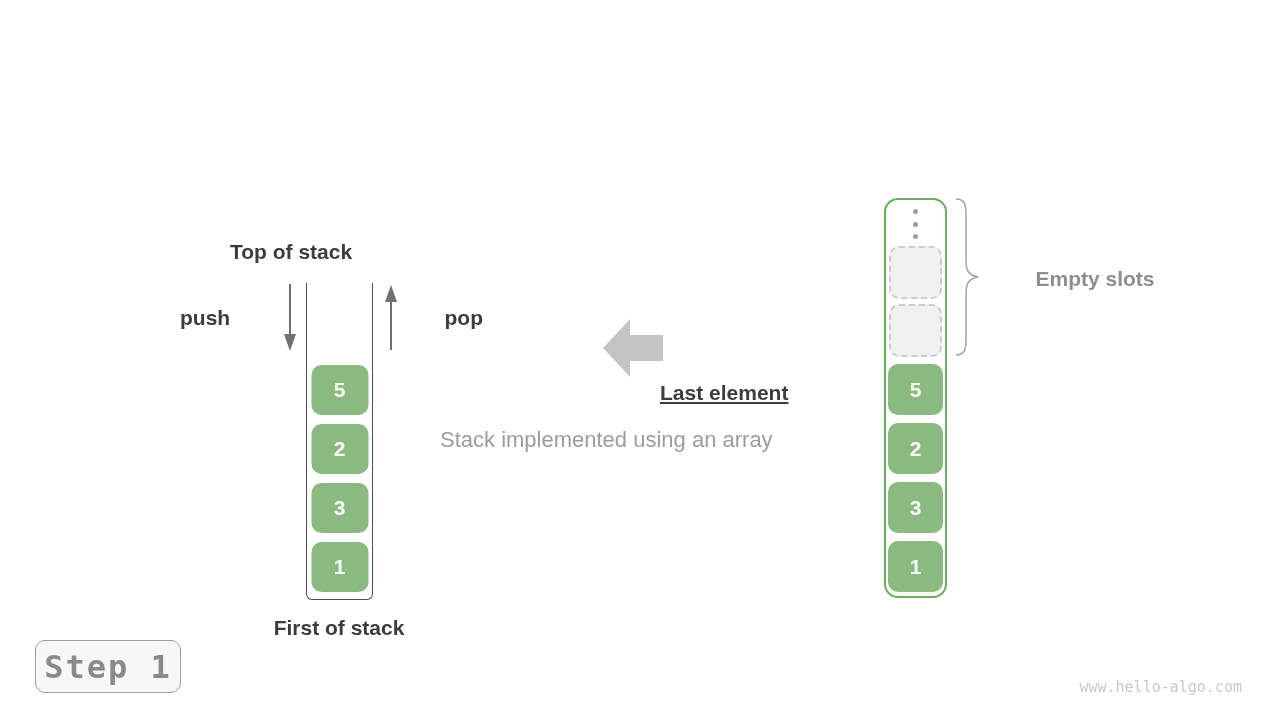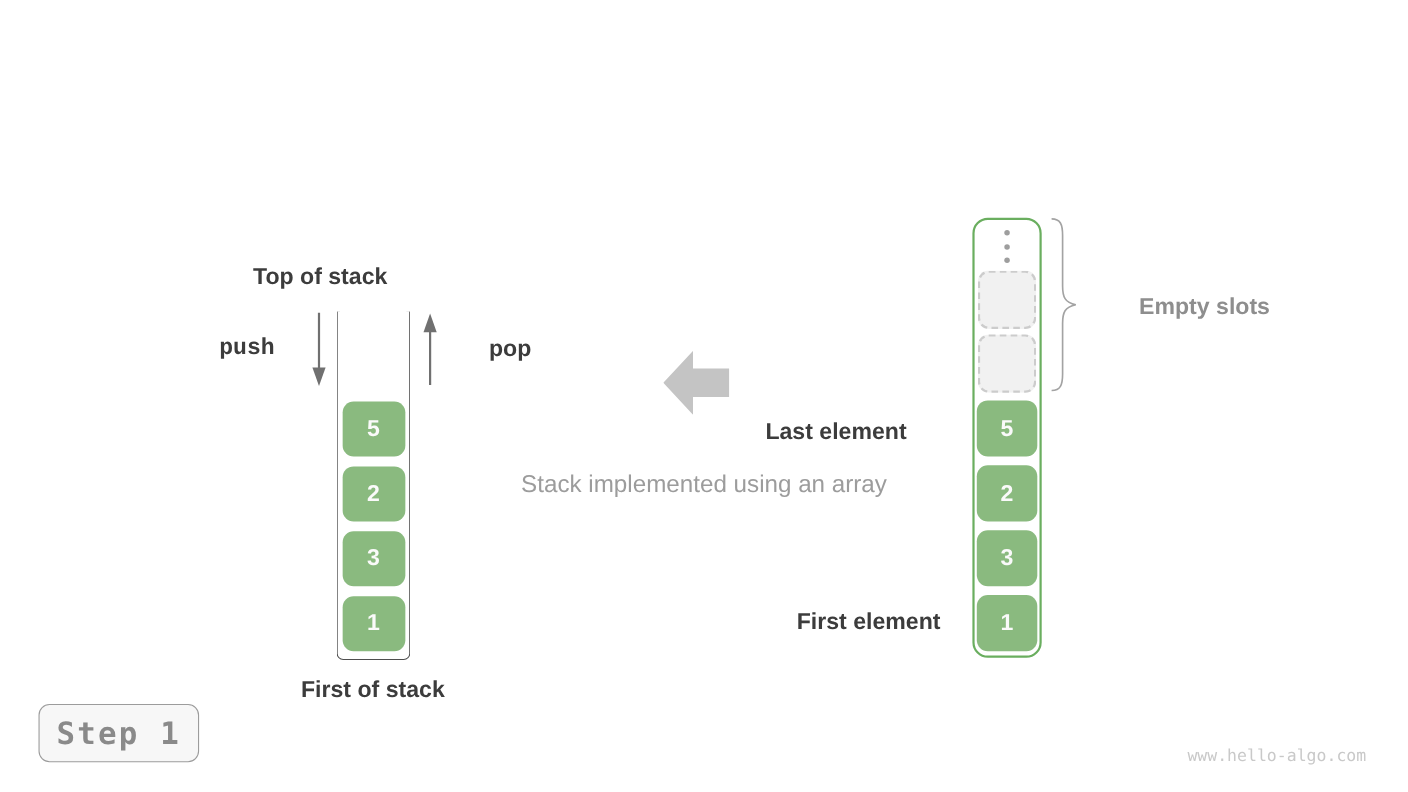--- a/index.html
+++ b/index.html
@@ -9,21 +9,21 @@
     --small-arrow-gray:#707070; --big-arrow-gray:#c4c4c4; --brace-gray:#a3a3a3;
     --dots-gray:#9e9e9e; --step-border:#9c9c9c; --step-bg:#f7f7f7;
     --step-text:#8a8a8a; --watermark-gray:#c9c9c9;
   }
   html,body{margin:0;padding:0;}
   body{background:#ffffff;font-family:"Liberation Sans",sans-serif;}
   .canvas{position:relative;width:1280px;height:720px;background:#ffffff;overflow:hidden;}
 
   .lbl{position:absolute;font-weight:bold;font-size:21px;color:var(--label-dark);line-height:24px;}
   .lbl.gray{color:var(--label-gray);}
-  .caption{position:absolute;left:440px;top:427px;width:400px;text-align:center;
+  .caption{position:absolute;left:440px;top:427px;width:400px;text-align:left;
            font-size:22px;color:var(--caption-gray);font-weight:400;}
 
   
   .stack-frame{position:absolute;left:306px;top:283px;width:67px;height:317px;box-sizing:border-box;
                border-left:1.5px solid var(--frame-stroke);border-right:1.5px solid var(--frame-stroke);
                border-bottom:1.5px solid var(--frame-stroke);border-radius:0 0 6px 6px;background:#fff;}
   .stack-cells{position:absolute;left:50%;transform:translateX(-50%);top:82px;width:57px;
                display:flex;flex-direction:column;gap:9px;}
   .cell{height:50px;border-radius:10px;background:var(--cell-green);color:var(--cell-text);
         display:flex;align-items:center;justify-content:center;font-size:21px;font-weight:bold;}
@@ -48,37 +48,37 @@
   .array-cells{margin-top:7px;display:flex;flex-direction:column;gap:8px;width:55px;}
   .array-cells .cell{height:51px;}
 
   .brace{position:absolute;left:952px;top:198px;width:32px;height:160px;}
   .brace path{stroke:var(--brace-gray);stroke-width:1.5;fill:none;}
 
   
   .step-badge{position:absolute;left:35px;top:640px;width:146px;height:53px;box-sizing:border-box;
               border:1.5px solid var(--step-border);border-radius:10px;background:var(--step-bg);
               display:flex;align-items:center;justify-content:center;}
-  .step-badge span{font-family:"DejaVu Sans Mono",monospace;font-weight:bold;font-size:28px;
+  .step-badge span{font-family:"DejaVu Sans Mono",monospace;font-weight:bold;font-size:32px;
                    letter-spacing:2px;color:var(--step-text);}
   .watermark{position:absolute;right:38px;bottom:24px;font-family:"DejaVu Sans Mono",monospace;
              font-size:15px;color:var(--watermark-gray);}
 </style>
 </head>
 <body>
 
 <div class="canvas">
 
   <div class="lbl" style="left:230px;top:240px;width:218px;text-align:left;">Top of stack</div>
 
   <svg class="small-arrow" style="left:283px;top:284px;" viewBox="0 0 14 68">
     <line x1="7" y1="0" x2="7" y2="52"></line>
     <polygon points="1,50 13,50 7,67"></polygon>
   </svg>
-  <div class="lbl" style="left:180px;top:306px;width:89px;text-align:center;font-family:Liberation Mono, monospace;">push</div>
+  <div class="lbl" style="left:180px;top:306px;width:89px;text-align:left;">push</div>
 
   <svg class="small-arrow" style="left:384px;top:284px;" viewBox="0 0 14 68">
     <line x1="7" y1="16" x2="7" y2="66"></line>
     <polygon points="1,18 13,18 7,1"></polygon>
   </svg>
   <div class="lbl" style="left:413px;top:306px;width:70px;text-align:right;">pop</div>
 
   <div class="stack-frame">
     <div class="stack-cells">
         <div class="cell">5</div>
@@ -111,21 +111,20 @@
         <div class="cell">3</div>
         <div class="cell">1</div>
       </div>
   </div>
 
   <svg class="brace" viewBox="0 0 32 160">
     <path d="M4 1 C12 1 14 6 14 16 L14 62 C14 72 16 77 26 79 C16 81 14 86 14 96 L14 142 C14 152 12 157 4 157"></path>
   </svg>
   <div class="lbl gray" style="left:995px;top:267px;width:200px;text-align:center;">Empty slots</div>
 
-  <div class="lbl" style="left:660px;top:381px;width:200px;text-align:center;">Last element</div>
-  <div class="lbl" style="left:660px;top:554px;width:195px;text-align:right;">First element</div>
+  <div class="lbl" style="left:660px;top:381px;width:200px;text-align:left;text-decoration:underline;">Last element</div>
 
   <div class="step-badge">
     <span>Step 1</span>
   </div>
   <div class="watermark">www.hello-algo.com</div>
 
 </div>
 
 </body></html>

